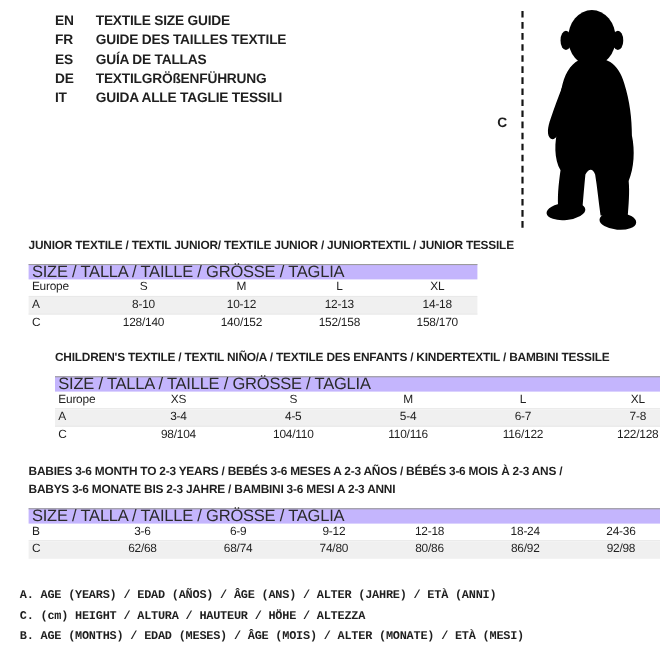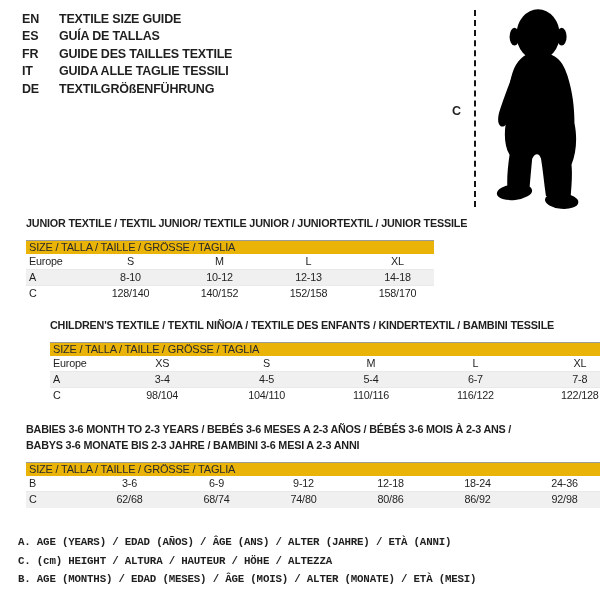--- a/index.html
+++ b/index.html
@@ -4,41 +4,41 @@
 <style>
   * { margin:0; padding:0; box-sizing:border-box; }
   html,body { width:600px; height:600px; background:#fff; overflow:hidden;
               font-family:"Liberation Sans", sans-serif; color:#1f1f1f; }
   .page { position:relative; width:600px; height:600px; background:#fff; }
 
   
   .lang-list { position:absolute; top:11px; left:22px; }
   .lang-row { display:flex; font-weight:bold; font-size:12.5px; line-height:17.4px;
               letter-spacing:-0.2px; }
-  .lang-code { width:37px; }
+  .lang-code { width:37px;margin-left:28px; }
 
   
   .figure { position:absolute; top:4px; left:440px; width:160px; height:212px; }
   .measure-line { position:absolute; left:34px; top:6px; height:197px; width:0;
                   border-left:2px dashed #141414; }
   .measure-label { position:absolute; left:12px; top:100px; font-size:12.5px;
                    font-weight:bold; }
   .baby-svg { position:absolute; left:44px; top:1px; }
 
   
   .sec { position:absolute; left:26px; }
   .sec1 { top:215px; width:408px; }
   .sec2 { top:317px; width:574px;margin-left:24px; }
   .sec3 { top:421px; width:574px; }
   .sec-title { font-weight:bold; font-size:10.8px; line-height:16px;
                letter-spacing:-0.2px; white-space:nowrap; }
   .size-table { margin-top:9px; width:100%; }
-  .size-bar { height:14px; line-height:13px; background:#eab308;
+  .size-bar { height:14px; line-height:13px; background:#c4b5fd;
               border-top:1px solid #9b9b9b; padding-left:3px;
-              font-size:11px; letter-spacing:-0.2px; color:#2a2a2a; }
+              font-size:15px; letter-spacing:-0.2px; color:#2a2a2a; }
   .t-row { display:flex; height:16px; line-height:15px; font-size:10.8px;
            letter-spacing:-0.2px; border-bottom:1px solid #e9e9e9;gap:16px; }
   .t-row:last-child { border-bottom:none; }
   .t-row.alt { background:#f0f0f0; }
   .t-label { flex:0 0 52px; padding-left:3px; }
   .t-cell { flex:1; text-align:center; }
 
   
   .footnotes { position:absolute; top:533px; left:18px; }
   .footnote { font-weight:bold; font-size:10.8px; line-height:18.7px;
@@ -48,34 +48,34 @@
 <body>
 
 <div class="page">
 
   <div class="lang-list">
       <div class="lang-row">
         <span class="lang-code">EN</span>
         <span class="lang-label">TEXTILE SIZE GUIDE</span>
       </div>
       <div class="lang-row">
+        <span class="lang-code">FR</span>
+        <span class="lang-label">GUIDE DES TAILLES TEXTILE</span>
+      </div>
+      <div class="lang-row">
         <span class="lang-code">ES</span>
         <span class="lang-label">GUÍA DE TALLAS</span>
       </div>
       <div class="lang-row">
-        <span class="lang-code">FR</span>
-        <span class="lang-label">GUIDE DES TAILLES TEXTILE</span>
+        <span class="lang-code">DE</span>
+        <span class="lang-label">TEXTILGRÖßENFÜHRUNG</span>
       </div>
       <div class="lang-row">
         <span class="lang-code">IT</span>
         <span class="lang-label">GUIDA ALLE TAGLIE TESSILI</span>
-      </div>
-      <div class="lang-row">
-        <span class="lang-code">DE</span>
-        <span class="lang-label">TEXTILGRÖßENFÜHRUNG</span>
       </div>
     </div>
 
   <div class="figure">
     <div class="measure-line"></div>
     <div class="measure-label">C</div>
     <svg class="baby-svg" width="118" height="207" viewBox="0 0 120 210">
       <g fill="#000">
         <ellipse cx="55" cy="30" rx="22" ry="26"></ellipse>
         <ellipse cx="31" cy="32" rx="5" ry="9"></ellipse>

